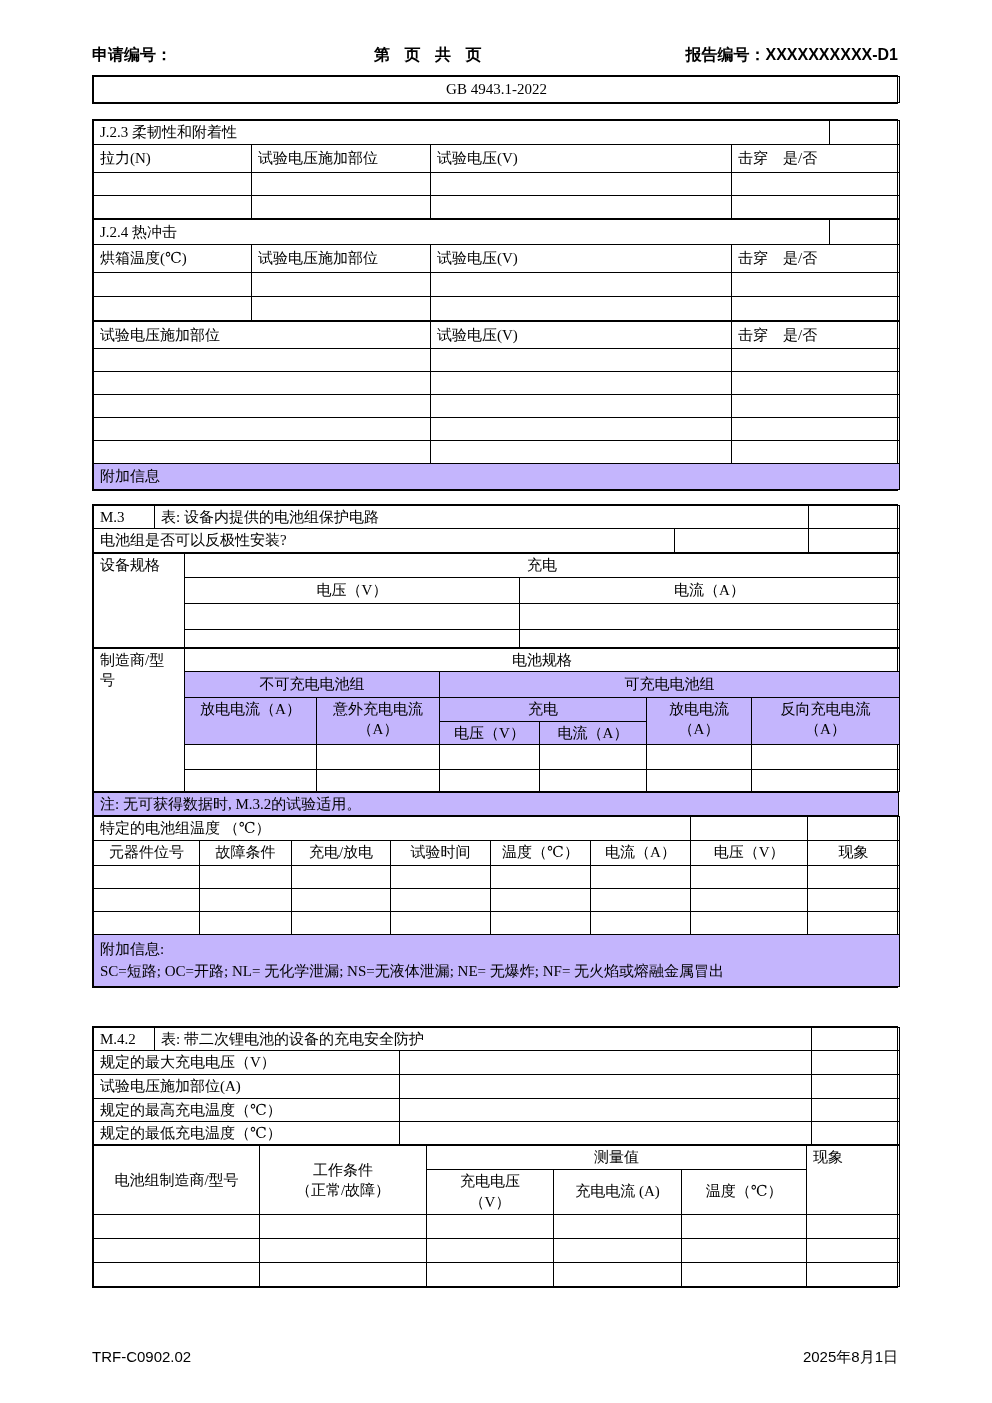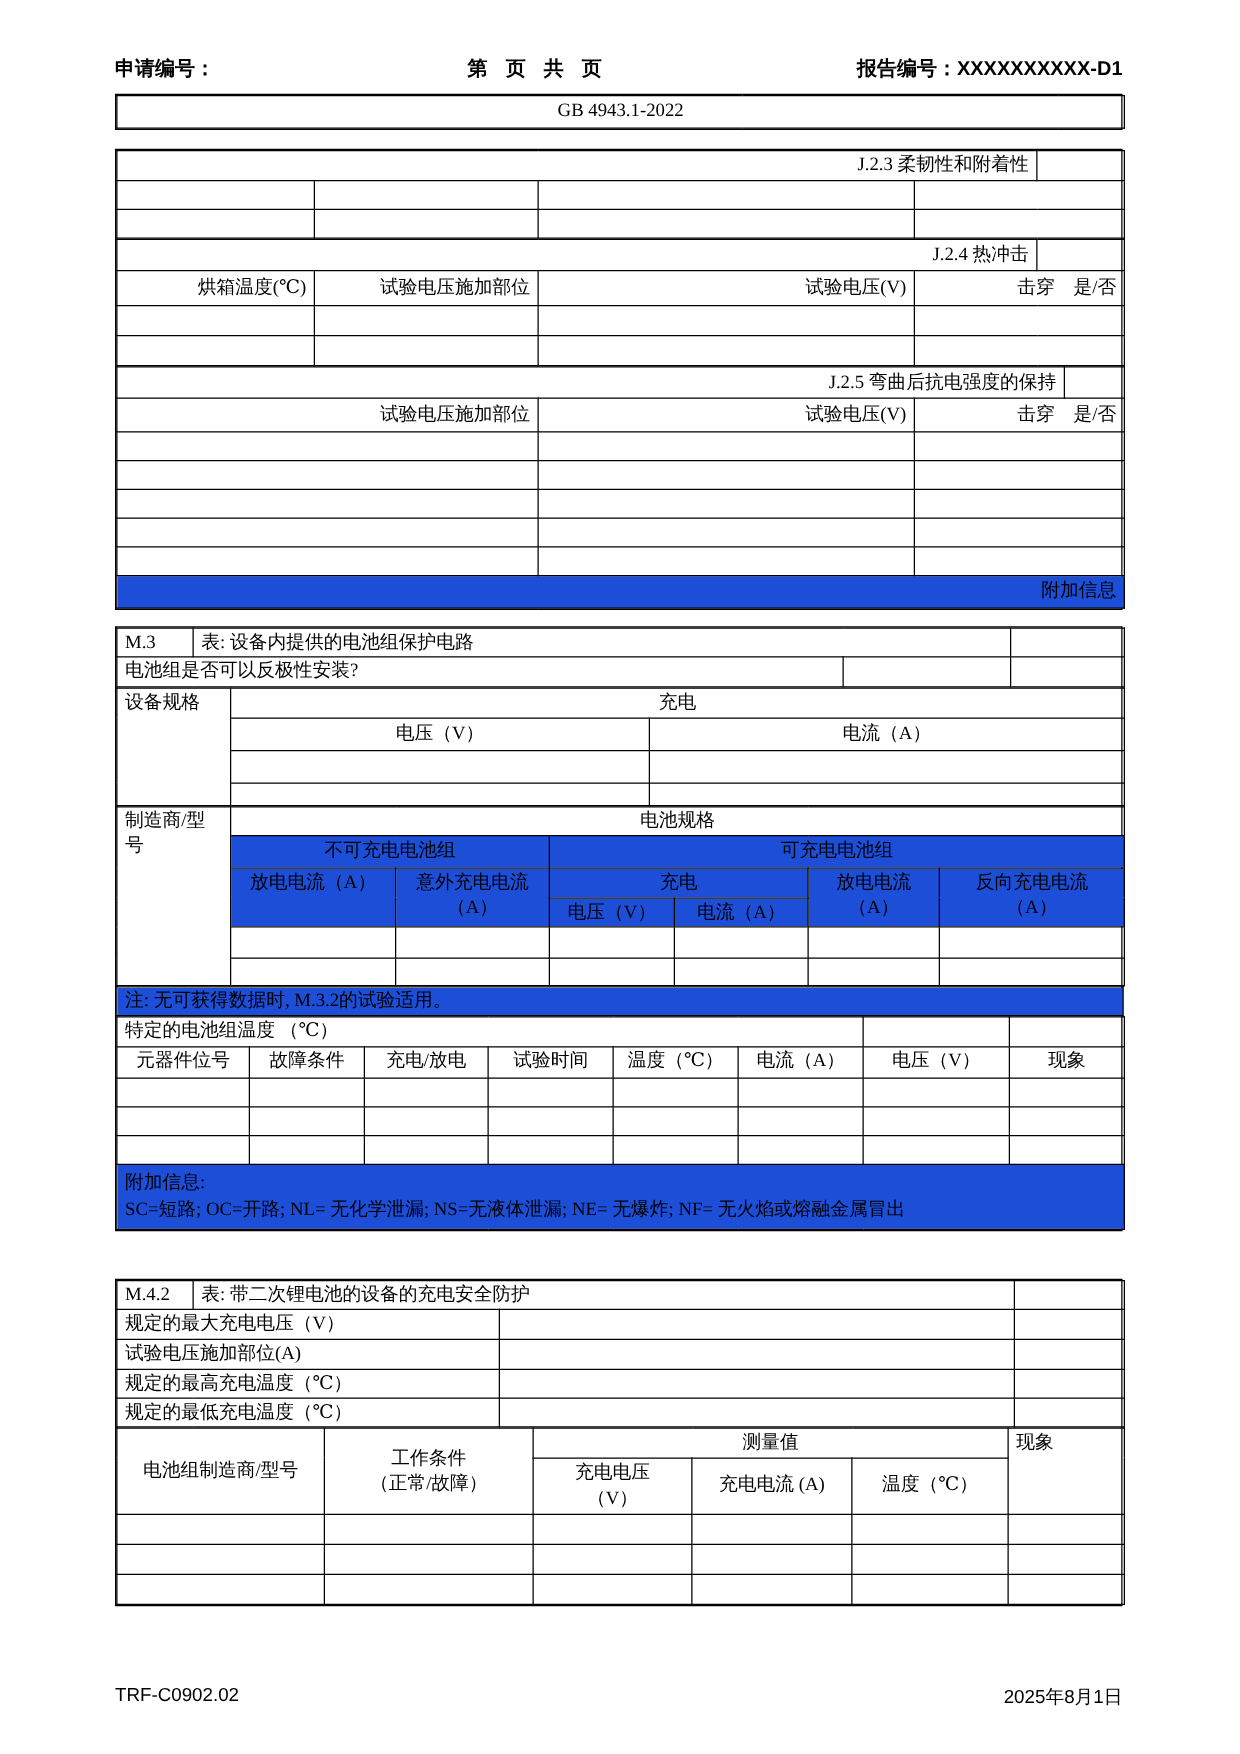--- a/index.html
+++ b/index.html
@@ -20,31 +20,31 @@
 
   
   .tblock{border:1.5px solid #000;}
   table{border-collapse:collapse;table-layout:fixed;width:806px;}
   td{
     border:1px solid #000;font-size:15px;padding:1px 6px;
     overflow:hidden;vertical-align:middle;line-height:1.35;
   }
   td.c{text-align:center;padding:1px 2px;}
   td.topalign{vertical-align:top;}
-  td.gray{background:#1d4ed8;}
+  td.gray{background:#c4b5fd;}
   td.pre{white-space:pre-line;margin-left:25px;}
   .mh-row1 td{height:23px;text-align:center;}
   .mh-row2 td{height:26px;}
 
   .h18{height:18px}.h22{height:22px}.h23{height:23px}.h24{height:24px}
   .h25{height:25px}.h26{height:26px}.h27{height:27px}.h28{height:28px}
   .h45{height:45px}
 
   .gap-main{margin-top:9px;}
-  .gap-j{margin-top:15px;text-align:right;}
+  .gap-j{margin-top:15px;}
   .gap-m3{margin-top:13px;}
   .gap-m42{margin-top:38px;}
 
   .info-cell{padding:3px 6px;line-height:1.5;}
 
   
   .doc-footer{
     position:absolute;left:92px;right:94px;top:1348px;
     display:flex;justify-content:space-between;
     font-family:"Liberation Sans","DejaVu Sans",sans-serif;font-size:15px;
@@ -86,20 +86,26 @@
             <col style="width:179px">
             <col style="width:301px">
             <col style="width:98px">
             <col style="width:70px">
           </colgroup>
         <tbody>
             <tr class="h24">
           <td colspan="4">J.2.3 柔韧性和附着性</td>
           <td></td>
         </tr>
+        <tr class="h28">
+          <td>拉力(N)</td>
+          <td>试验电压施加部位</td>
+          <td>试验电压(V)</td>
+          <td colspan="2">击穿　是/否</td>
+        </tr>
         <tr class="h23">
               <td></td>
               <td></td>
               <td></td>
               <td colspan="2"></td>
             </tr>
         <tr class="h23">
               <td></td>
               <td></td>
               <td></td>
@@ -143,24 +149,20 @@
         </table>
 
       <table>
         <colgroup>
             <col style="width:337px">
             <col style="width:301px">
             <col style="width:120px">
             <col style="width:48px">
           </colgroup>
         <tbody>
-            <tr class="h25">
-          <td colspan="3">J.2.5 弯曲后抗电强度的保持</td>
-          <td></td>
-        </tr>
         <tr class="h27">
           <td>试验电压施加部位</td>
           <td>试验电压(V)</td>
           <td colspan="2">击穿　是/否</td>
         </tr>
         <tr class="h23">
               <td></td>
               <td></td>
               <td colspan="2"></td>
             </tr>

